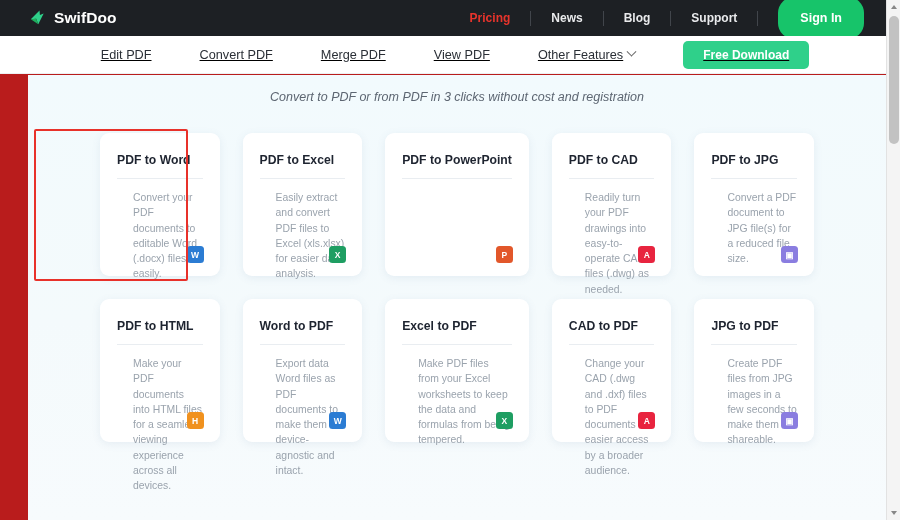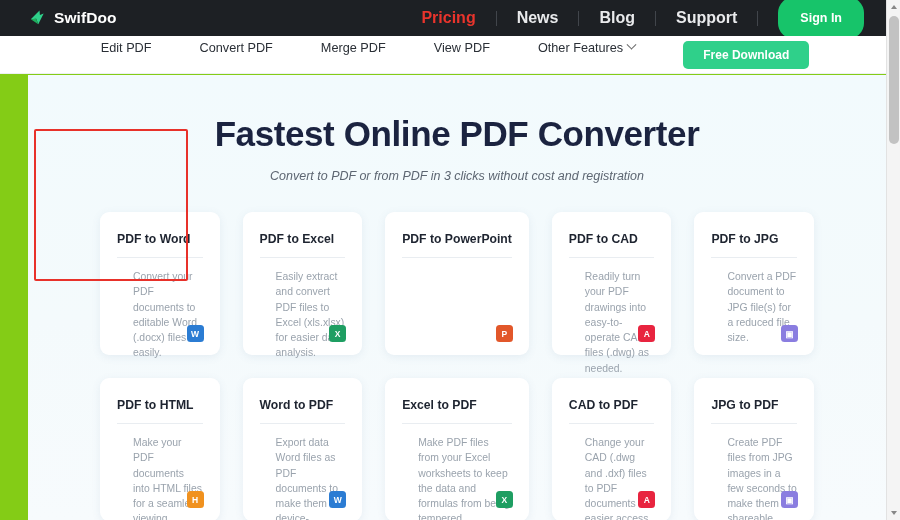--- a/index.html
+++ b/index.html
@@ -5,21 +5,21 @@
   * { box-sizing: border-box; margin: 0; padding: 0; }
   html, body {
     width: 900px; height: 520px;
     overflow: hidden;
     font-family: "Liberation Sans", sans-serif;
     background: #ffffff;
   }
   #viewport {
     position: relative;
     width: 900px; height: 520px;
-    background: #84cc16;
+    background: #b91c1c;
     overflow: hidden;
   }
 
   
   .topnav {
     position: absolute; top: 0; left: 0;
     width: 886px; height: 36px;
     background: #1d2024;
     display: flex; align-items: center;
   }
@@ -29,42 +29,42 @@
   }
   .brand-mark { width: 20px; height: 20px; display: block; }
   .brand-name {
     color: #ffffff; font-size: 15.5px; font-weight: 600; letter-spacing: .1px;
   }
   .topnav-right {
     margin-left: auto; margin-right: 22px;
     display: flex; align-items: center;
   }
   .topnav-link {
-    color: #e9eaec; font-size: 16px; font-weight: 600;
+    color: #e9eaec; font-size: 12px; font-weight: 600;
     padding: 0 20px; white-space: nowrap; cursor: pointer;
   }
   .topnav-link.active { color: #e8342c; }
   .nav-sep { width: 1px; height: 15px; background: #41454b; }
   .signin-btn {
     margin-left: 20px;
     background: #17c46a; color: #fff;
     font-size: 12.5px; font-weight: 700;
     padding: 14px 22px; border-radius: 16px;
     cursor: pointer; white-space: nowrap;
   }
 
   
   .subnav {
     position: absolute; top: 36px; left: 0;
     width: 886px; height: 38px;
     background: #ffffff;
     border-bottom: 1px solid #edf0f2;
     display: flex; align-items: center; justify-content: center;
   }
-  .subnav-inner { display: flex; align-items: flex-start; }
+  .subnav-inner { display: flex; align-items: center; text-decoration: underline; }
   .subnav-link {
     color: #2a2f36; font-size: 12.7px;
     padding: 0 24px; cursor: pointer; white-space: nowrap;
   }
   .subnav-link.has-caret { display: flex; align-items: center; gap: 5px; }
   .caret {
     display: inline-block; width: 7px; height: 7px;
     border-right: 1.4px solid #666; border-bottom: 1.4px solid #666;
     transform: rotate(45deg) translate(-2px,-2px);
   }
@@ -208,21 +208,20 @@
       <span class="subnav-link">View PDF</span>
       <span class="subnav-link has-caret">
         <span>Other Features</span>
         <span class="caret"></span>
       </span>
       <span class="download-btn">Free Download</span>
     </div>
   </div>
 
   <div class="page">
-    <div class="hero-title">Fastest Online PDF Converter</div>
     <div class="hero-sub">Convert to PDF or from PDF in 3 clicks without cost and registration</div>
     <div class="grid" id="card-grid">
         <div class="card">
           <div class="card-title">PDF to Word</div>
           <div class="card-rule"></div>
           <div class="card-desc">Convert your PDF documents to editable Word (.docx) files easily.</div>
           <div class="card-icon" style="background:#2b7cd3">W</div>
         </div>
         <div class="card">
           <div class="card-title">PDF to Excel</div>

